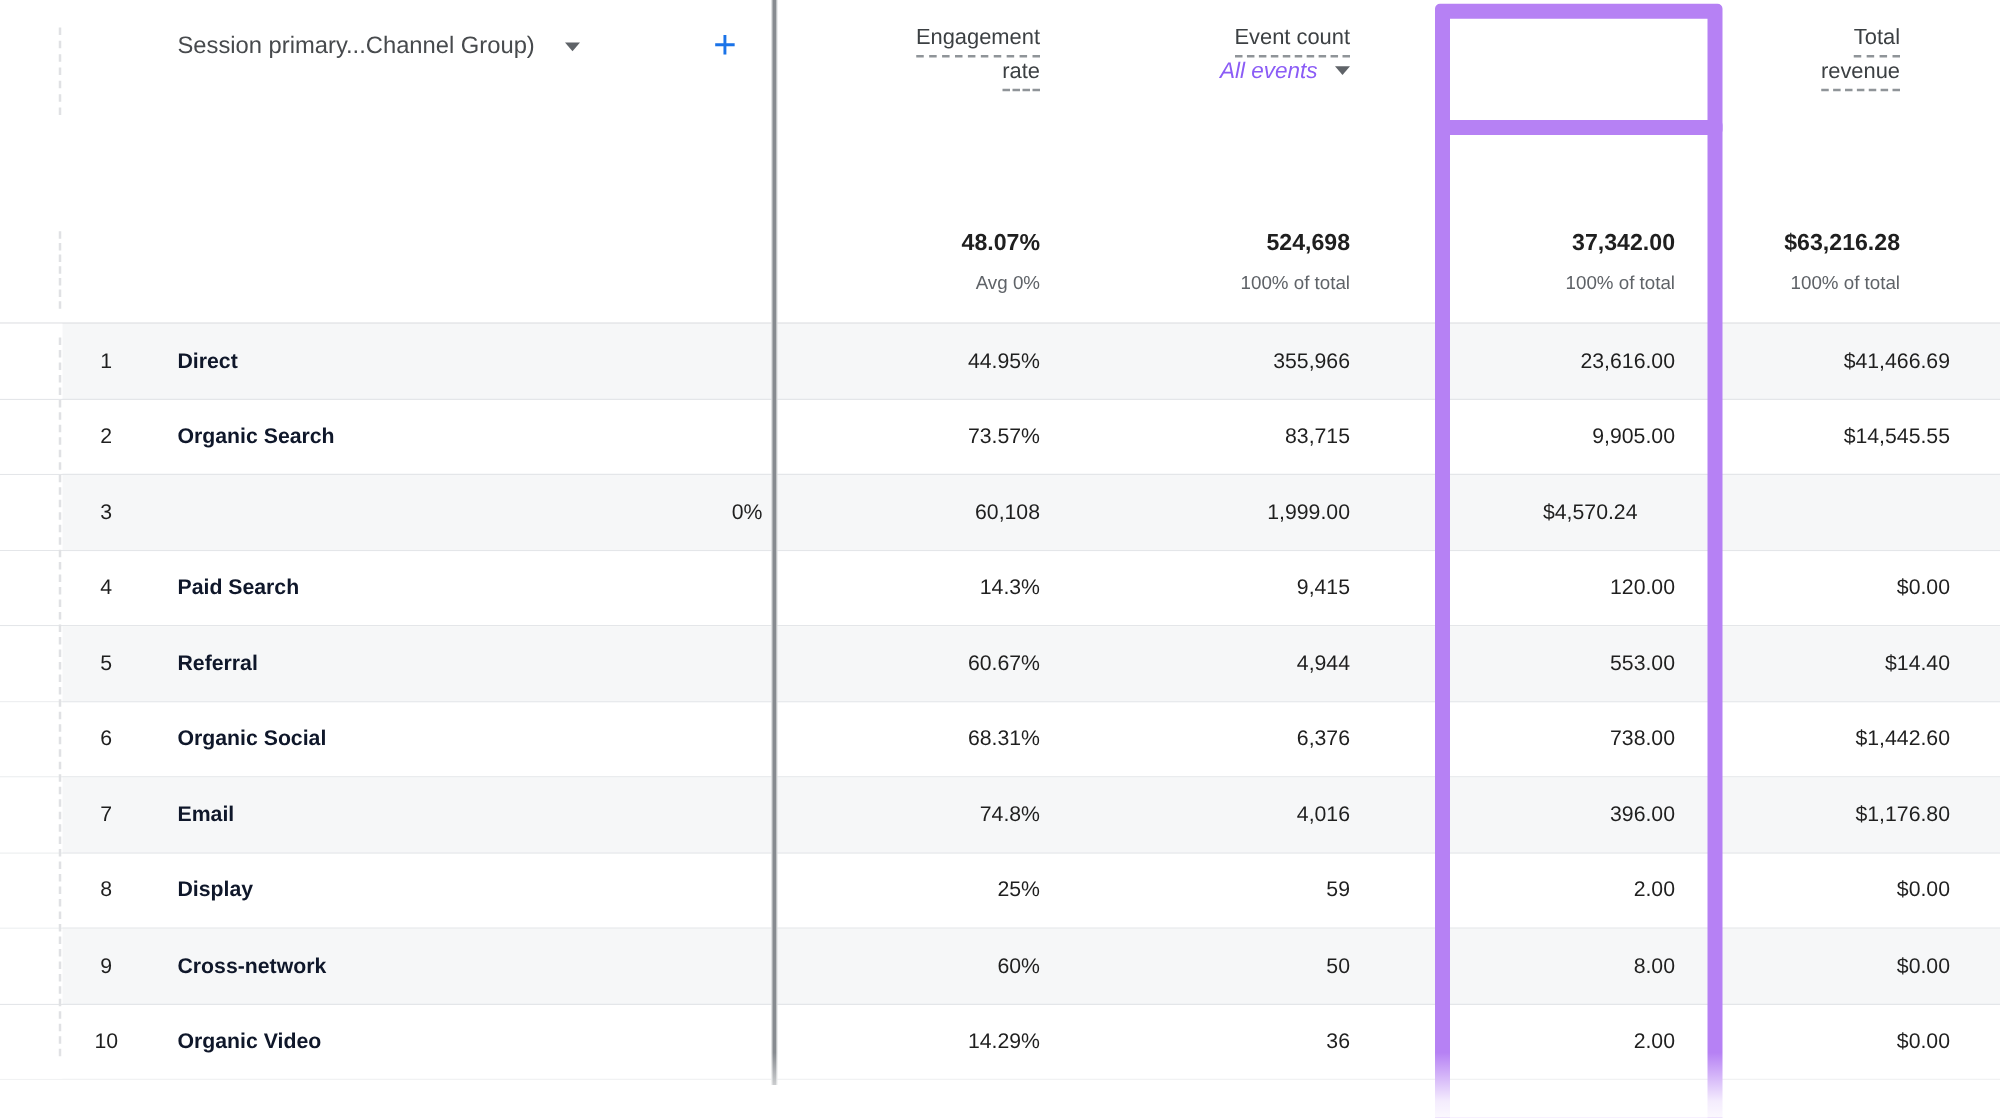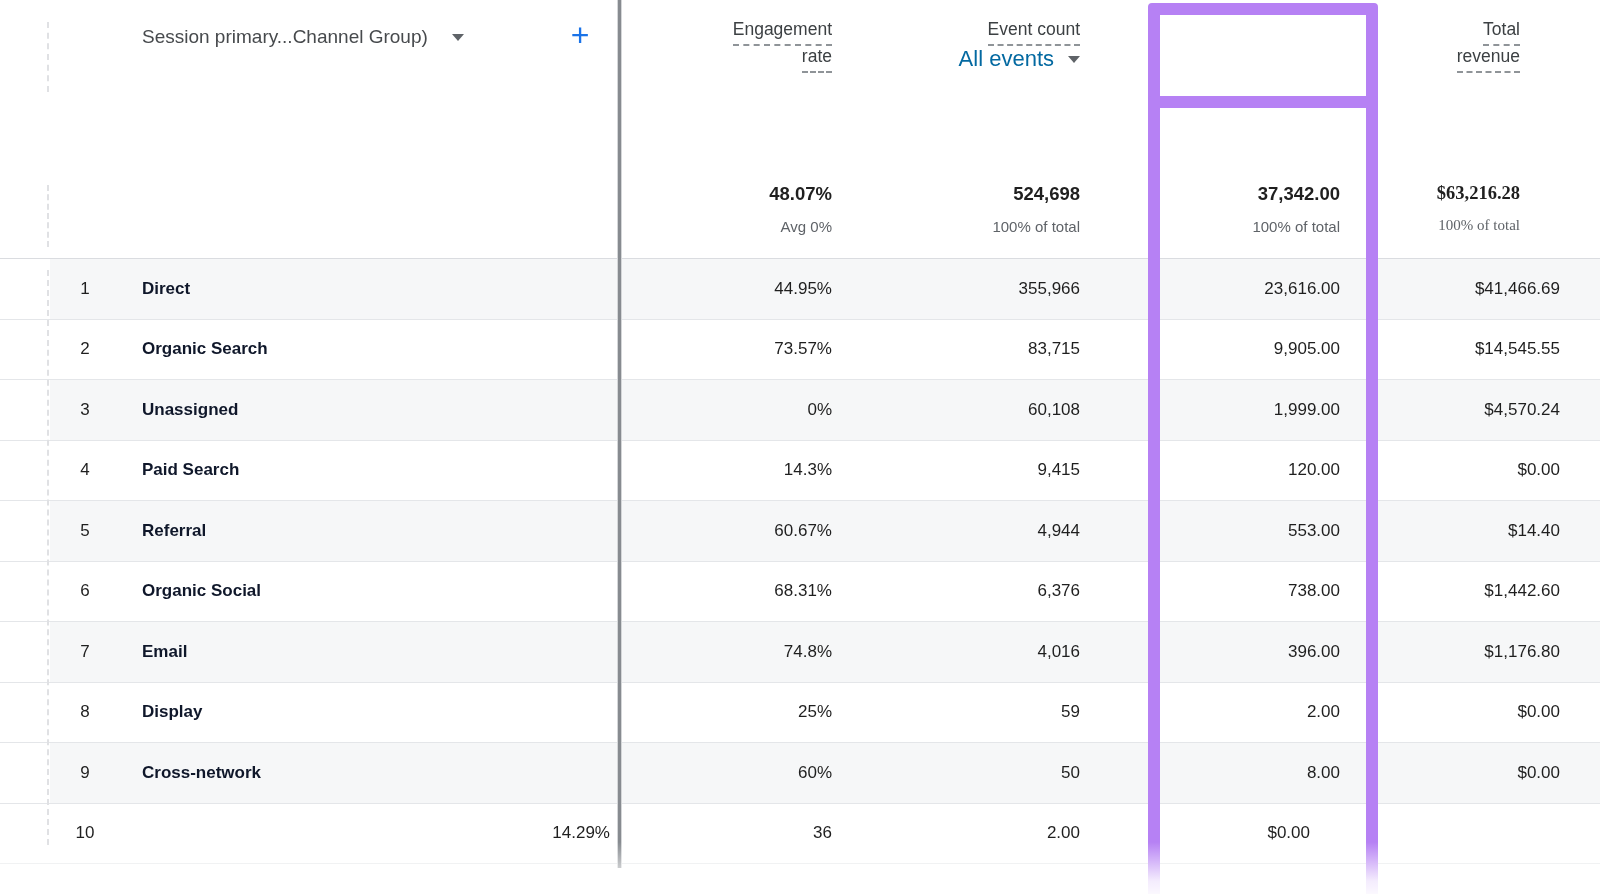--- a/index.html
+++ b/index.html
@@ -30,29 +30,29 @@
   .mh { position:absolute; top:19px; display:flex; flex-direction:column;
         align-items:flex-end; }
   .mh-eng  { right:768px; }
   .mh-event{ right:520px; }
   .mh-key  { right:260px; }
   .mh-rev  { right:80px; }
   .mh .hline { font-size:17.5px; font-weight:500; color:#3c4043;
                padding-bottom:4px; border-bottom:2px dashed #8f9498;
                display:inline-block; cursor:pointer; }
   .mh .filterline { display:flex; align-items:center; gap:14px; cursor:pointer; }
-  .mh .filterline .flabel { font-size:22px; color:#0369a1; }
+  .mh .filterline .flabel { font-size:18px; color:#8b5cf6;font-style:italic; }
 
   
   .sum { position:absolute; top:183px; display:flex; flex-direction:column;
          align-items:flex-end; gap:13px; }
   .sum-eng  { right:768px;align-items:flex-end; }
   .sum-event{ right:520px; }
   .sum-key  { right:260px; }
-  .sum-rev  { right:80px;font-family:Liberation Serif, serif; }
+  .sum-rev  { right:80px; }
   .sum .sval { font-size:18.5px; font-weight:600; color:#1f1f1f; }
   .sum .ssub { font-size:15px; color:#5f6368; }
 
   
   .rows { position:absolute; left:0; top:259px; width:1600px; }
   .row { display:grid;
          grid-template-columns:50px 70px 500px 222px 248px 260px 250px;
          height:60.5px; align-items:center; border-bottom:1px solid #e4e6e9;
          background:#ffffff; }
   .row.alt { background:#f6f7f8; }
@@ -163,21 +163,20 @@
       <div class="c-channel">Organic Search</div>
       <div class="c-metric">73.57%</div>
       <div class="c-metric">83,715</div>
       <div class="c-metric">9,905.00</div>
       <div class="c-metric c-rev">$14,545.55</div>
     </div>
 
     <div class="row alt">
       <div class="c-gutter"></div>
       <div class="c-num">3</div>
-      <div class="c-channel">Unassigned</div>
       <div class="c-metric">0%</div>
       <div class="c-metric">60,108</div>
       <div class="c-metric">1,999.00</div>
       <div class="c-metric c-rev">$4,570.24</div>
     </div>
 
     <div class="row">
       <div class="c-gutter"></div>
       <div class="c-num">4</div>
       <div class="c-channel">Paid Search</div>
@@ -233,20 +232,21 @@
       <div class="c-channel">Cross-network</div>
       <div class="c-metric">60%</div>
       <div class="c-metric">50</div>
       <div class="c-metric">8.00</div>
       <div class="c-metric c-rev">$0.00</div>
     </div>
 
     <div class="row">
       <div class="c-gutter"></div>
       <div class="c-num">10</div>
+      <div class="c-channel">Organic Video</div>
       <div class="c-metric">14.29%</div>
       <div class="c-metric">36</div>
       <div class="c-metric">2.00</div>
       <div class="c-metric c-rev">$0.00</div>
     </div>
 
   </div>
 
   <div class="edge-dash d1"></div>
   <div class="edge-dash d2"></div>

